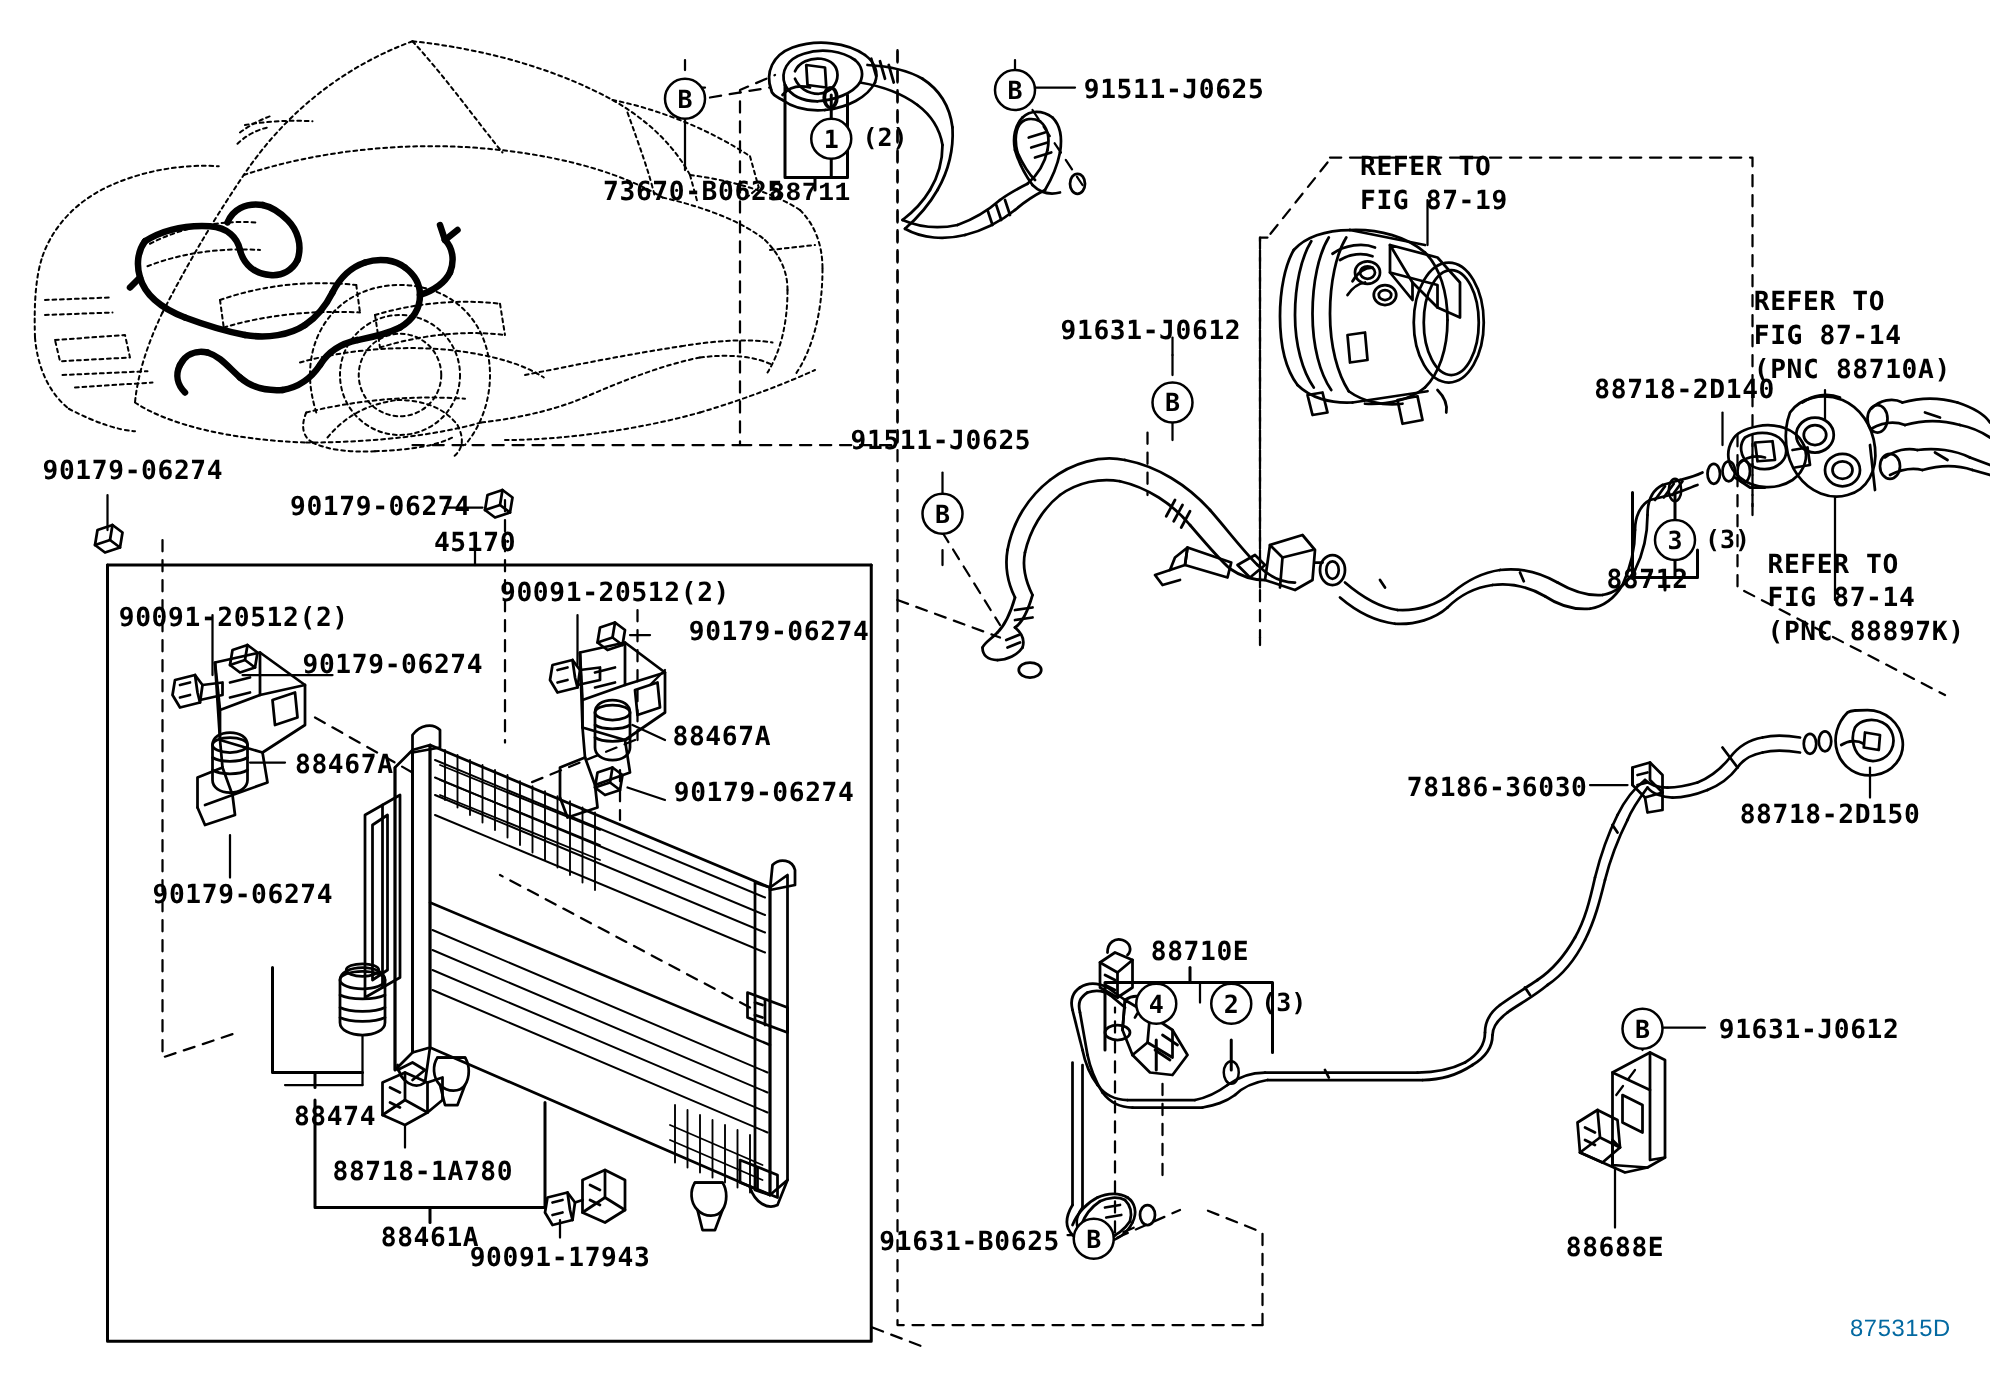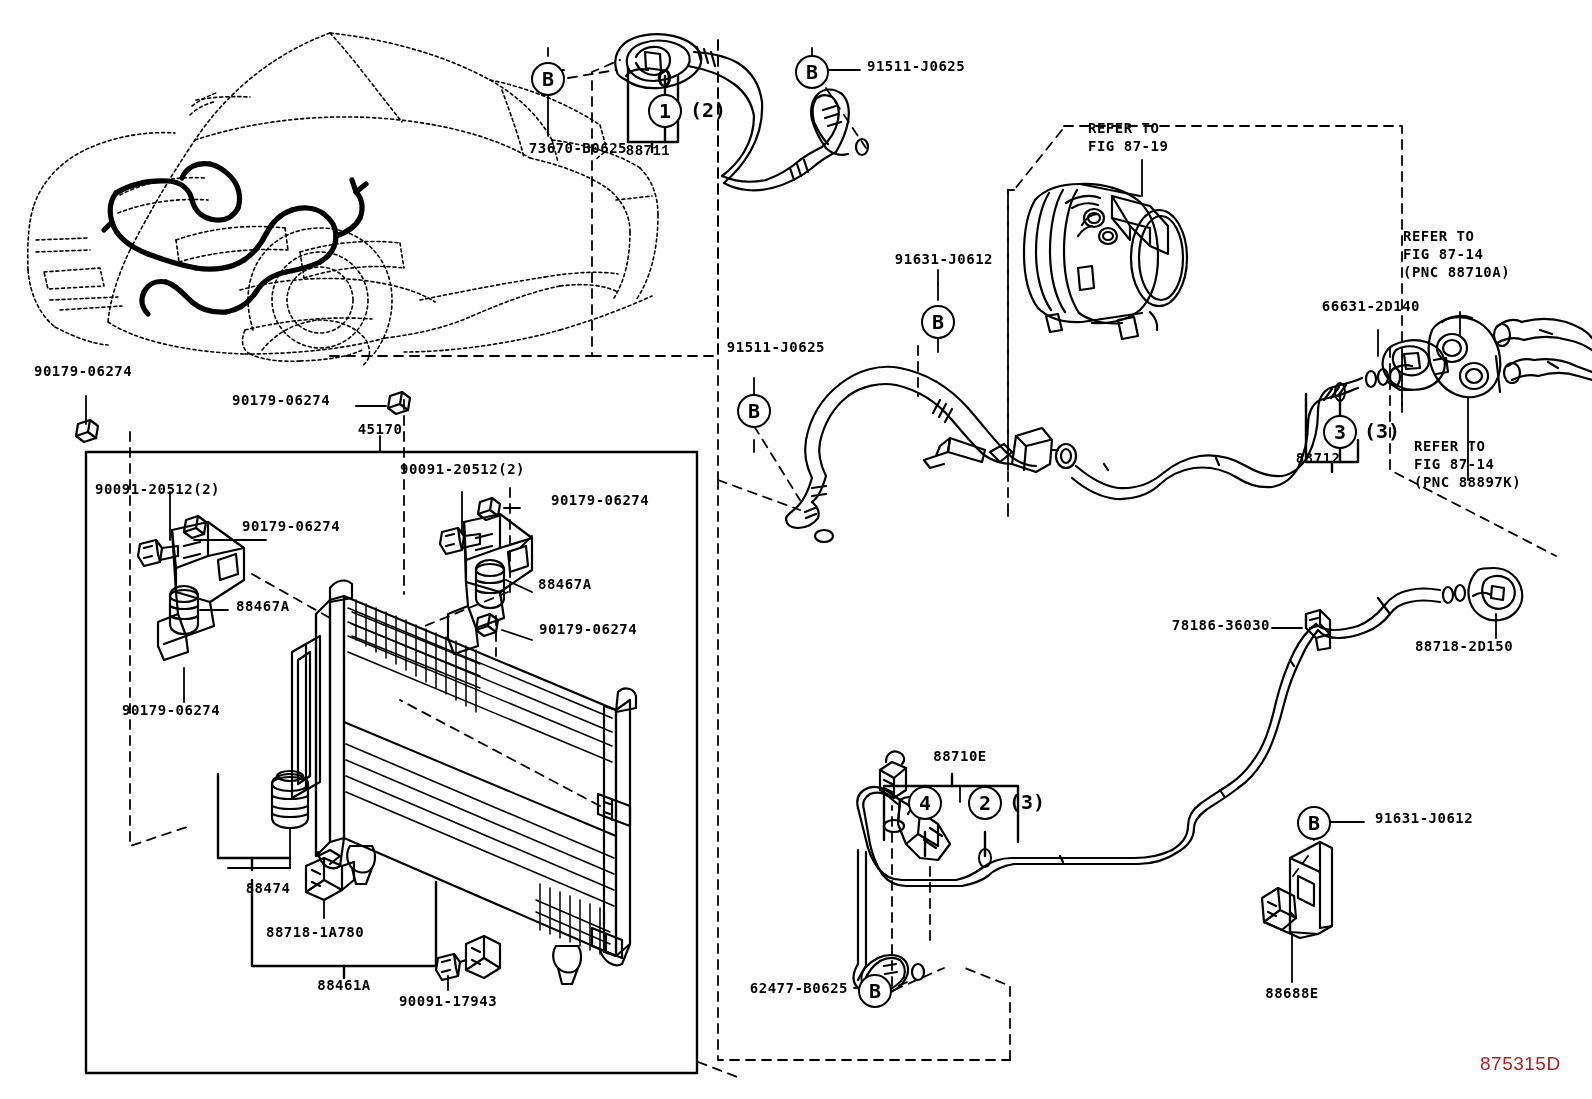--- a/index.html
+++ b/index.html
@@ -1,24 +1,24 @@
 <!DOCTYPE html>
 <html><head>
 <meta charset="utf-8">
 <style>
   html,body{margin:0;padding:0;background:#fff;}
   body{font-family:"DejaVu Sans Mono","Liberation Mono",monospace;}
   #sheet{position:relative;width:1592px;height:1099px;background:#fff;overflow:hidden;}
   #sheet svg{position:absolute;left:0;top:0;}
   .lbl{position:absolute;white-space:nowrap;font-family:"DejaVu Sans Mono","Liberation Mono",monospace;
-       font-weight:700;font-size:14px;color:#000;letter-spacing:0.5px;line-height:1.28;}
+       font-weight:700;font-size:21px;color:#000;letter-spacing:0.5px;line-height:1.28;}
   .lbl.r{transform:translateX(-100%);}
   .lbl.c{transform:translateX(-50%);}
   .code{position:absolute;font-family:"Liberation Sans","DejaVu Sans",sans-serif;
-        font-weight:400;font-size:19px;color:#b91c1c;letter-spacing:0.5px;}
+        font-weight:400;font-size:19px;color:#0369a1;letter-spacing:0.5px;}
   .bal{position:absolute;width:34px;height:34px;border:2.4px solid #000;border-radius:50%;
        background:#fff;display:flex;align-items:center;justify-content:center;
        font-family:"DejaVu Sans Mono","Liberation Mono",monospace;font-weight:700;font-size:20px;
        color:#000;box-sizing:border-box;}
   .qty{position:absolute;font-family:"DejaVu Sans Mono","Liberation Mono",monospace;
        font-weight:700;font-size:20px;color:#000;}
 </style>
 </head>
 <body>
 
@@ -724,21 +724,21 @@
 
   <div class="lbl" style="left:1088px;top:120px;white-space:pre;">REFER TO
 FIG 87-19</div>
 
   <div class="lbl r" style="left:993px;top:251px;">91631-J0612</div>
   <div class="lbl r" style="left:825px;top:339px;">91511-J0625</div>
 
   <div class="lbl" style="left:1403px;top:228px;white-space:pre;">REFER TO
 FIG 87-14
 (PNC 88710A)</div>
-  <div class="lbl r" style="left:1420px;top:298px;">66631-2D140</div>
+  <div class="lbl r" style="left:1420px;top:298px;">88718-2D140</div>
 
   <div class="lbl c" style="left:1318px;top:450px;">88712</div>
   <div class="lbl" style="left:1414px;top:438px;white-space:pre;">REFER TO
 FIG 87-14
 (PNC 88897K)</div>
 
   <div class="lbl r" style="left:1270px;top:617px;">78186-36030</div>
   <div class="lbl c" style="left:1464px;top:638px;">88718-2D150</div>
 
   <div class="lbl" style="left:34px;top:363px;">90179-06274</div>
@@ -754,19 +754,19 @@
   <div class="lbl" style="left:538px;top:576px;">88467A</div>
   <div class="lbl" style="left:539px;top:621px;">90179-06274</div>
   <div class="lbl" style="left:122px;top:702px;">90179-06274</div>
 
   <div class="lbl c" style="left:268px;top:880px;">88474</div>
   <div class="lbl" style="left:266px;top:912px;margin-top:12px;">88718-1A780</div>
   <div class="lbl c" style="left:344px;top:977px;">88461A</div>
   <div class="lbl c" style="left:448px;top:993px;">90091-17943</div>
 
   <div class="lbl c" style="left:960px;top:748px;">88710E</div>
-  <div class="lbl r" style="left:848px;top:980px;">62477-B0625</div>
+  <div class="lbl r" style="left:848px;top:980px;">91631-B0625</div>
   <div class="lbl" style="left:1375px;top:810px;">91631-J0612</div>
   <div class="lbl c" style="left:1292px;top:985px;">88688E</div>
 
   <div class="code" style="left:1480px;top:1053px;">875315D</div>
 
 </div>
 
 </body></html>

